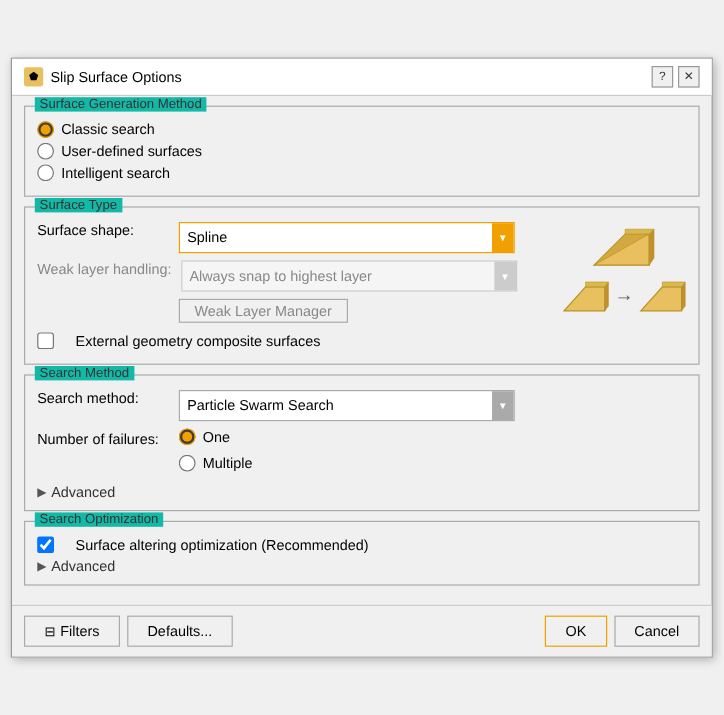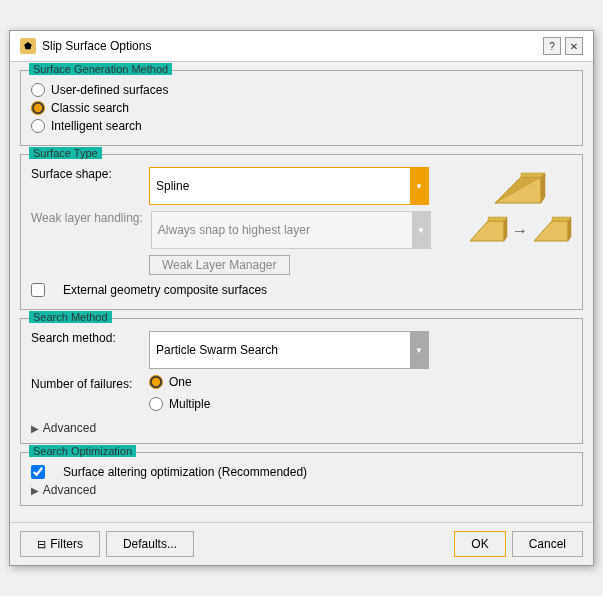--- a/index.html
+++ b/index.html
@@ -121,21 +121,21 @@
     .form-label.disabled {
       color: #888;
     }
 
     
     .dropdown {
       display: flex;
       align-items: center;
       border: 1px solid #f0a000;
       background: #fff;
-      height: 38px;
+      height: 26px;
       flex: 1;
       max-width: 280px;
       cursor: pointer;
     }
     .dropdown.disabled {
       border: 1px solid #ccc;
       background: #f5f5f5;
       color: #888;
     }
     .dropdown-text {
@@ -289,26 +289,26 @@
       <button class="title-btn close">✕</button>
     </div>
   </div>
 
   <div class="dialog-body">
 
     <div class="group-box">
       <span class="group-box-title">Surface Generation Method</span>
       <div class="group-content">
         <div class="radio-row">
+          <input type="radio" class="radio-input" name="surface_gen" checked="" style="">
+          <span class="radio-label">Classic search</span>
+        </div>
+        <div class="radio-row">
           <input type="radio" class="radio-input" name="surface_gen" style="">
           <span class="radio-label">User-defined surfaces</span>
-        </div>
-        <div class="radio-row">
-          <input type="radio" class="radio-input" name="surface_gen" checked="" style="">
-          <span class="radio-label">Classic search</span>
         </div>
         <div class="radio-row">
           <input type="radio" class="radio-input" name="surface_gen" style="">
           <span class="radio-label">Intelligent search</span>
         </div>
       </div>
     </div>
 
     <div class="group-box">
       <span class="group-box-title">Surface Type</span>

